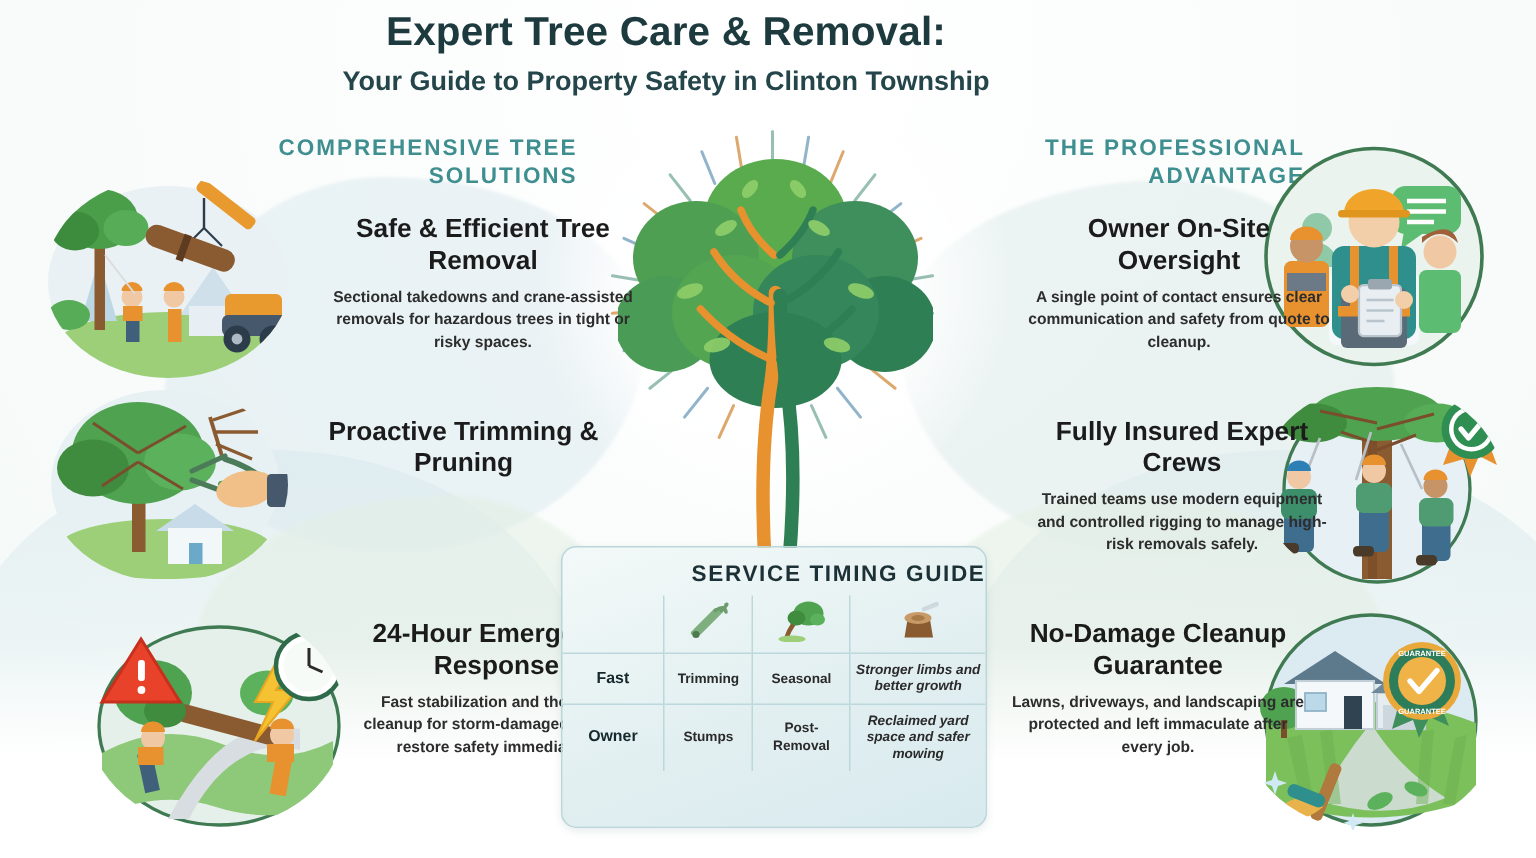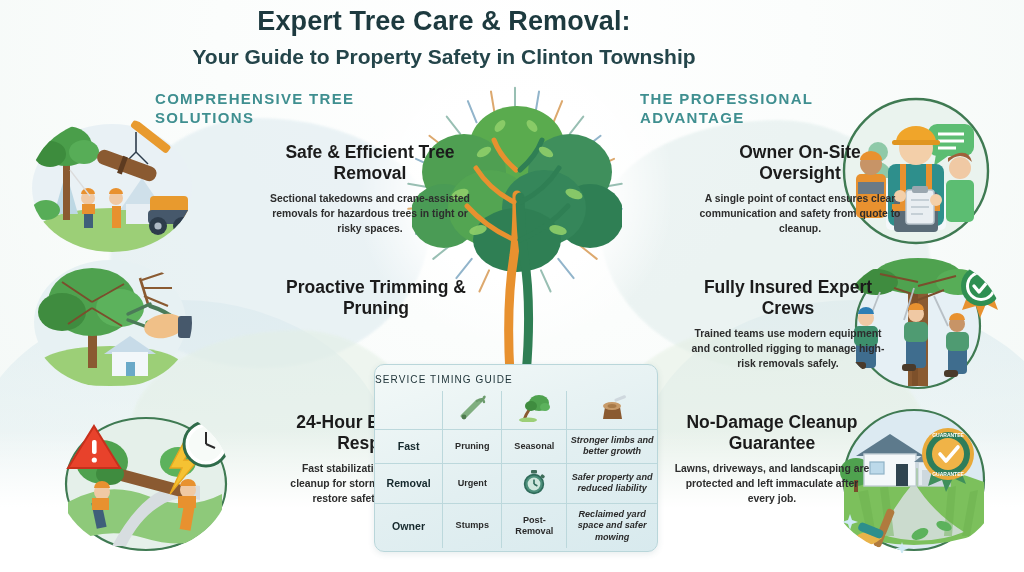--- a/index.html
+++ b/index.html
@@ -58,67 +58,67 @@
     opacity:.45;border-radius:50% 50% 0 0 / 80% 80% 0 0;
   }
 
   
   #title-block{position:absolute;left:0;top:6px;width:888px;text-align:center;}
   #main-title{
     font-size:27px;font-weight:bold;color:#1d3a3f;letter-spacing:.1px;
     line-height:1.18;margin:0;
   }
   #sub-title{
-    font-size:21px;font-weight:bold;color:#24454a;
+    font-size:18px;font-weight:bold;color:#24454a;
     line-height:1.2;margin:6px 0 0 0;
   }
 
   .col-head{
-    position:absolute;text-align:left;width:230px;
+    position:absolute;text-align:right;width:230px;
     font-size:15px;font-weight:bold;letter-spacing:1.3px;
     color:#3f8f90;line-height:1.25;
   }
   #head-left{left:155px;top:90px;}
   #head-right{left:640px;top:90px;}
 
   
   .feature{position:absolute;width:208px;}
-  .feature.left{text-align:center;margin-left:48px;}
+  .feature.left{text-align:center;}
   .feature.right{text-align:center;}
   .f-title{
     font-size:17.5px;font-weight:bold;color:#1b1b1b;line-height:1.22;margin:0;
   }
   .f-body{
     font-size:10.4px;color:#2d2d2d;line-height:1.45;margin:6px 0 0 0;font-weight:600;
   }
   #feat-1{left:218px;top:142px;}
-  #feat-2{left:224px;top:277px;text-align:center;}
+  #feat-2{left:205px;top:277px;text-align:center;}
   #feat-3{left:236px;top:412px;width:190px;}
-  #feat-4{left:696px;top:142px;}
+  #feat-4{left:682px;top:142px;}
   #feat-5{left:684px;top:277px;}
   #feat-6{left:672px;top:412px;width:200px;}
 
   
   .circle-ill{position:absolute;border-radius:50%;overflow:hidden;}
 
   
   #center-tree{position:absolute;left:390px;top:80px;width:250px;height:300px;}
   #rays{position:absolute;left:0;top:0;width:250px;height:250px;}
   #tree-svg{position:absolute;left:22px;top:10px;}
 
   
   #table-card{
     position:absolute;left:374px;top:364px;width:282px;height:186px;
     background:linear-gradient(160deg,#f3f9f8 0%,#e2eff1 55%,#d8eaee 100%);
     border:1.6px solid #b9d6da;border-radius:10px;
     box-shadow:0 2px 6px rgba(60,100,110,.12);
     overflow:hidden;
   }
   #table-title{
-    text-align:left;font-size:10px;font-weight:normal;letter-spacing:1.1px;
+    text-align:right;font-size:15px;font-weight:bold;letter-spacing:1.1px;
     color:#1c3136;padding:9px 0 6px 0;
   }
   table#svc{
     width:100%;border-collapse:collapse;table-layout:fixed;
   }
   table#svc td{
     border-top:1px solid #bcd8dc;border-right:1px solid #bcd8dc;
     text-align:center;vertical-align:middle;
     font-size:9.1px;color:#2a2a2a;line-height:1.25;
     padding:5px 2px;font-weight:600;
@@ -492,40 +492,23 @@
                 <path d="M7 24 l2 -12 q7 -4 15 0 l2 12 z" fill="#8a5a31"></path>
                 <ellipse cx="16" cy="11" rx="9" ry="4" fill="#c79a68"></ellipse>
                 <ellipse cx="16" cy="11" rx="4.5" ry="2" fill="#a87a48"></ellipse>
                 <rect x="18" y="2" width="12" height="3" rx="1.4" fill="#cfd8de" transform="rotate(-22 24 3)"></rect>
               </svg>
             </span>
           </td>
         </tr>
         <tr>
           <td class="rowhead">Fast</td>
-          <td>Pruning</td>
+          <td>Trimming</td>
           <td>Seasonal</td>
           <td>Stronger limbs and better growth</td>
-        </tr>
-        <tr>
-          <td class="rowhead">Removal</td>
-          <td>Urgent</td>
-          <td>
-            <span class="cellicon">
-              <svg width="24" height="26" viewBox="0 0 24 26">
-                <rect x="9" y="1" width="6" height="3.4" rx="1" fill="#3f6d5a"></rect>
-                <circle cx="12" cy="15" r="9.4" fill="#4b8f7a" stroke="#2f6b5a" stroke-width="1.6"></circle>
-                <circle cx="12" cy="15" r="6.4" fill="#cfe7dd"></circle>
-                <line x1="12" y1="15" x2="12" y2="10.5" stroke="#2f6b5a" stroke-width="1.6"></line>
-                <line x1="12" y1="15" x2="15.4" y2="17" stroke="#2f6b5a" stroke-width="1.5"></line>
-                <rect x="19" y="6" width="4" height="3" rx="1" fill="#3f6d5a" transform="rotate(38 21 7)"></rect>
-              </svg>
-            </span>
-          </td>
-          <td>Safer property and reduced liability</td>
         </tr>
         <tr>
           <td class="rowhead">Owner</td>
           <td>Stumps</td>
           <td>Post-Removal</td>
           <td>Reclaimed yard space and safer mowing</td>
         </tr>
       </tbody>
     </table>
   </div>

